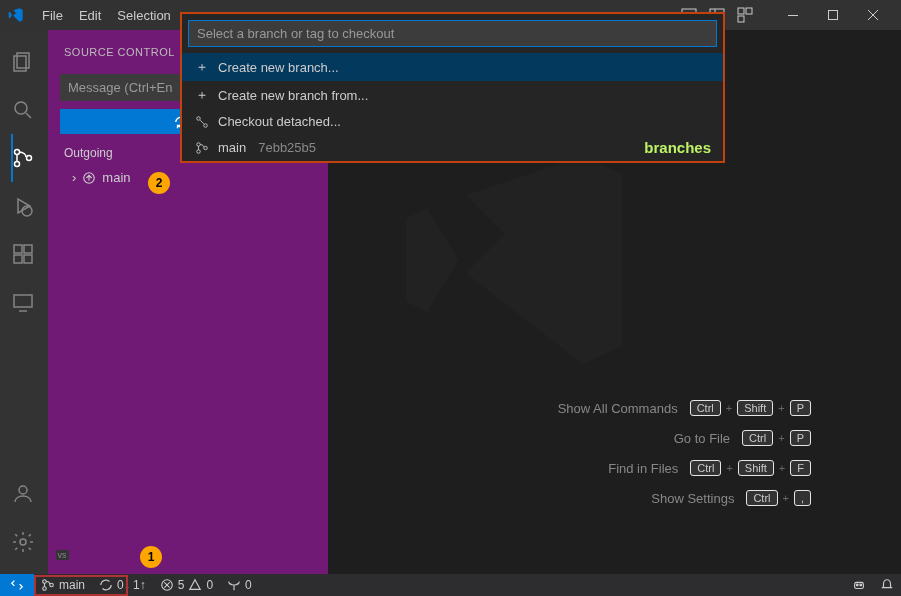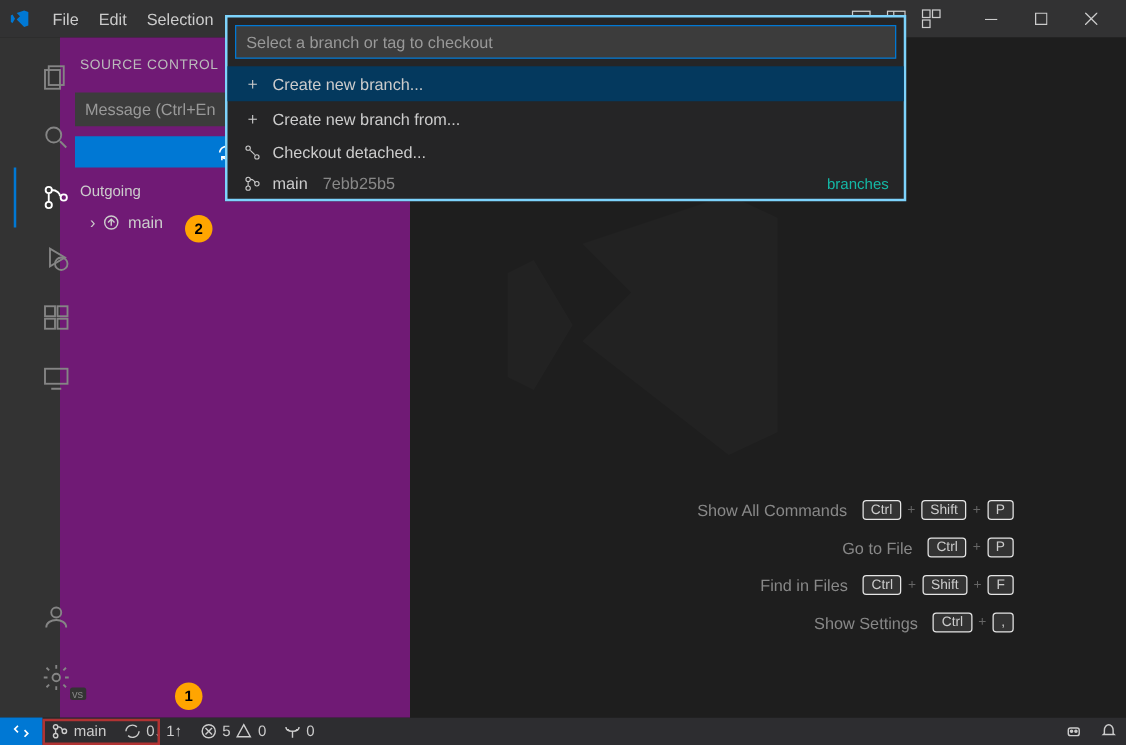--- a/index.html
+++ b/index.html
@@ -9,21 +9,21 @@
     .titlebar-logo { width: 16px; height: 16px; margin-right: 10px; }
     .menu-item { padding: 0 8px; cursor: pointer; }
     .titlebar-right { margin-left: auto; display: flex; gap: 12px; align-items: center; }
     .titlebar-icon { width: 16px; height: 16px; display: flex; align-items: center; justify-content: center; color: #cccccc; }
     .win-controls { display: flex; gap: 0; margin-left: 8px; }
     .win-btn { width: 40px; height: 30px; display: flex; align-items: center; justify-content: center; }
     
     .main-area { display: flex; height: calc(100% - 30px - 22px); }
     
     .activity-bar { width: 48px; background: #333333; display: flex; flex-direction: column; align-items: center; padding-top: 8px; }
-    .activity-item { width: 68px; height: 48px; display: flex; align-items: center; justify-content: center; color: #858585; position: relative; margin-left: 41px; }
+    .activity-item { width: 68px; height: 48px; display: flex; align-items: center; justify-content: flex-start; color: #858585; position: relative; margin-left: 41px; }
     .activity-item.active { color: #ffffff; }
     .activity-item.active::before { content: ''; position: absolute; left: 0; top: 0; bottom: 0; width: 2px; background: #0078d4; }
     .activity-bottom { margin-top: auto; margin-bottom: 8px; }
     
     .sidebar { width: 280px; background: #701a75; padding: 8px 0; }
     .sidebar-title { font-size: 11px; padding: 8px 16px; color: #bbbbbb; letter-spacing: 0.5px; }
     .message-input { margin: 8px 12px; padding: 6px 8px; background: #3c3c3c; color: #999; font-size: 13px; }
     .sync-btn { margin: 4px 12px; padding: 5px 8px; background: #0078d4; color: #fff; display: flex; align-items: center; justify-content: center; font-size: 13px; gap: 6px; }
     .outgoing { padding: 8px 16px; font-size: 12px; color: #ccc; }
     .branch-row { display: flex; align-items: center; gap: 6px; padding: 2px 16px 2px 24px; font-size: 13px; }
@@ -37,27 +37,27 @@
     .hint-label { text-align: right; }
     .hint-keys { display: flex; gap: 5px; align-items: center; }
     .key { background: #333; border: 1px solid #e5e5e5; border-radius: 3px; padding: 1px 6px; font-size: 11px; color: #ccc; }
     .key-plus { color: #666; font-size: 11px; }
     
     .statusbar { height: 22px; background: #2d2d30; display: flex; align-items: center; font-size: 12px; color: #ccc; }
     .status-left-btn { width: 34px; height: 22px; background: #0078d4; display: flex; align-items: center; justify-content: center; }
     .status-item { padding: 0 7px; display: flex; align-items: center; gap: 4px; height: 22px; }
     .status-right { margin-left: auto; display: flex; }
     
-    .dropdown { position: absolute; top: 12px; left: 180px; width: 545px; background: #252526; border: 2px solid #7dd3fc; z-index: 100; }
+    .dropdown { position: absolute; top: 12px; left: 180px; width: 545px; background: #252526; border: 2px solid #c2410c; z-index: 100; }
     .dropdown-input { margin: 6px; padding: 5px 8px; background: #3c3c3c; border: 1px solid #0078d4; color: #999; font-size: 13px; }
     .dropdown-item { padding: 5px 12px; font-size: 13px; display: flex; align-items: center; gap: 8px; }
     .dropdown-item.selected { background: #04395e; }
     .dropdown-item .icon { width: 16px; display: inline-flex; justify-content: center; }
     .dropdown-item .desc { color: #888; margin-left: 4px; }
-    .dropdown-item .right { margin-left: auto; color: #14b8a6; font-size: 12px; }
+    .dropdown-item .right { margin-left: auto; color: #bef264; font-size: 15px; font-weight: bold; }
     
     .callout { position: absolute; width: 22px; height: 22px; background: #ffa500; border-radius: 50%; display: flex; align-items: center; justify-content: center; color: #000; font-weight: bold; font-size: 12px; z-index: 50; }
     .callout-1 { bottom: 28px; left: 140px; }
     .callout-2 { top: 172px; left: 148px; }
     .red-box-1 { position: absolute; bottom: 0; left: 34px; width: 94px; height: 21px; border: 2px solid #b03333; z-index: 40; }
   </style>
 </head>
 <body>
 
 <div class="titlebar">

